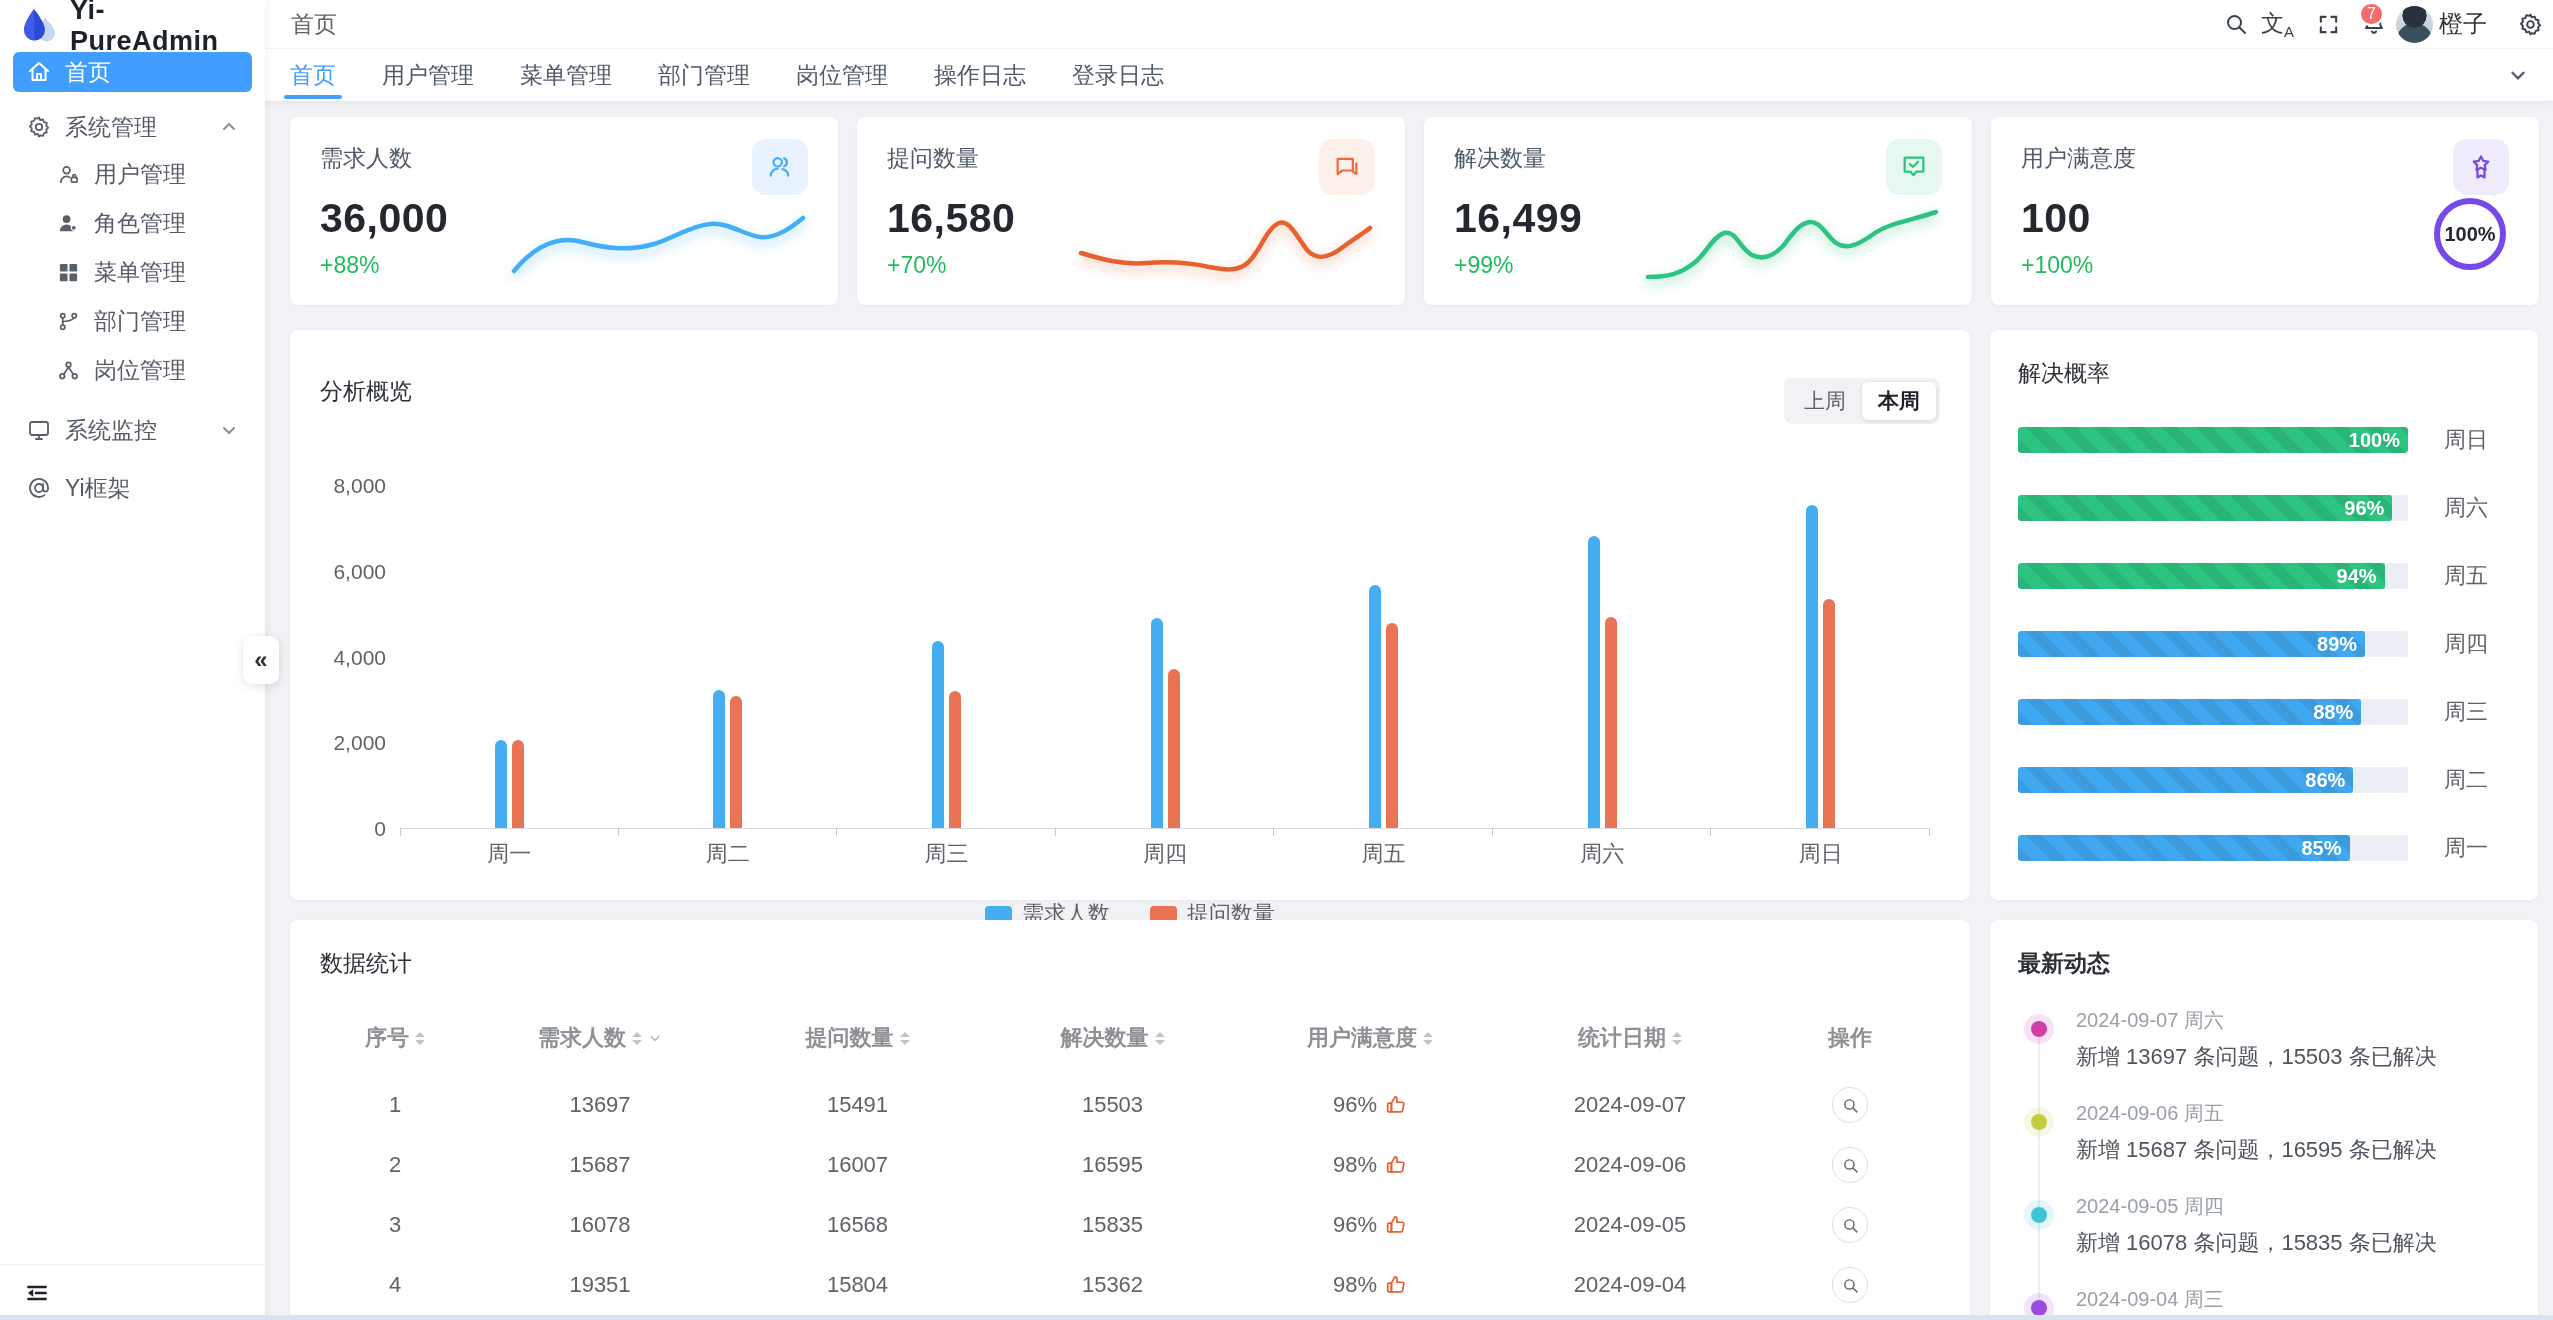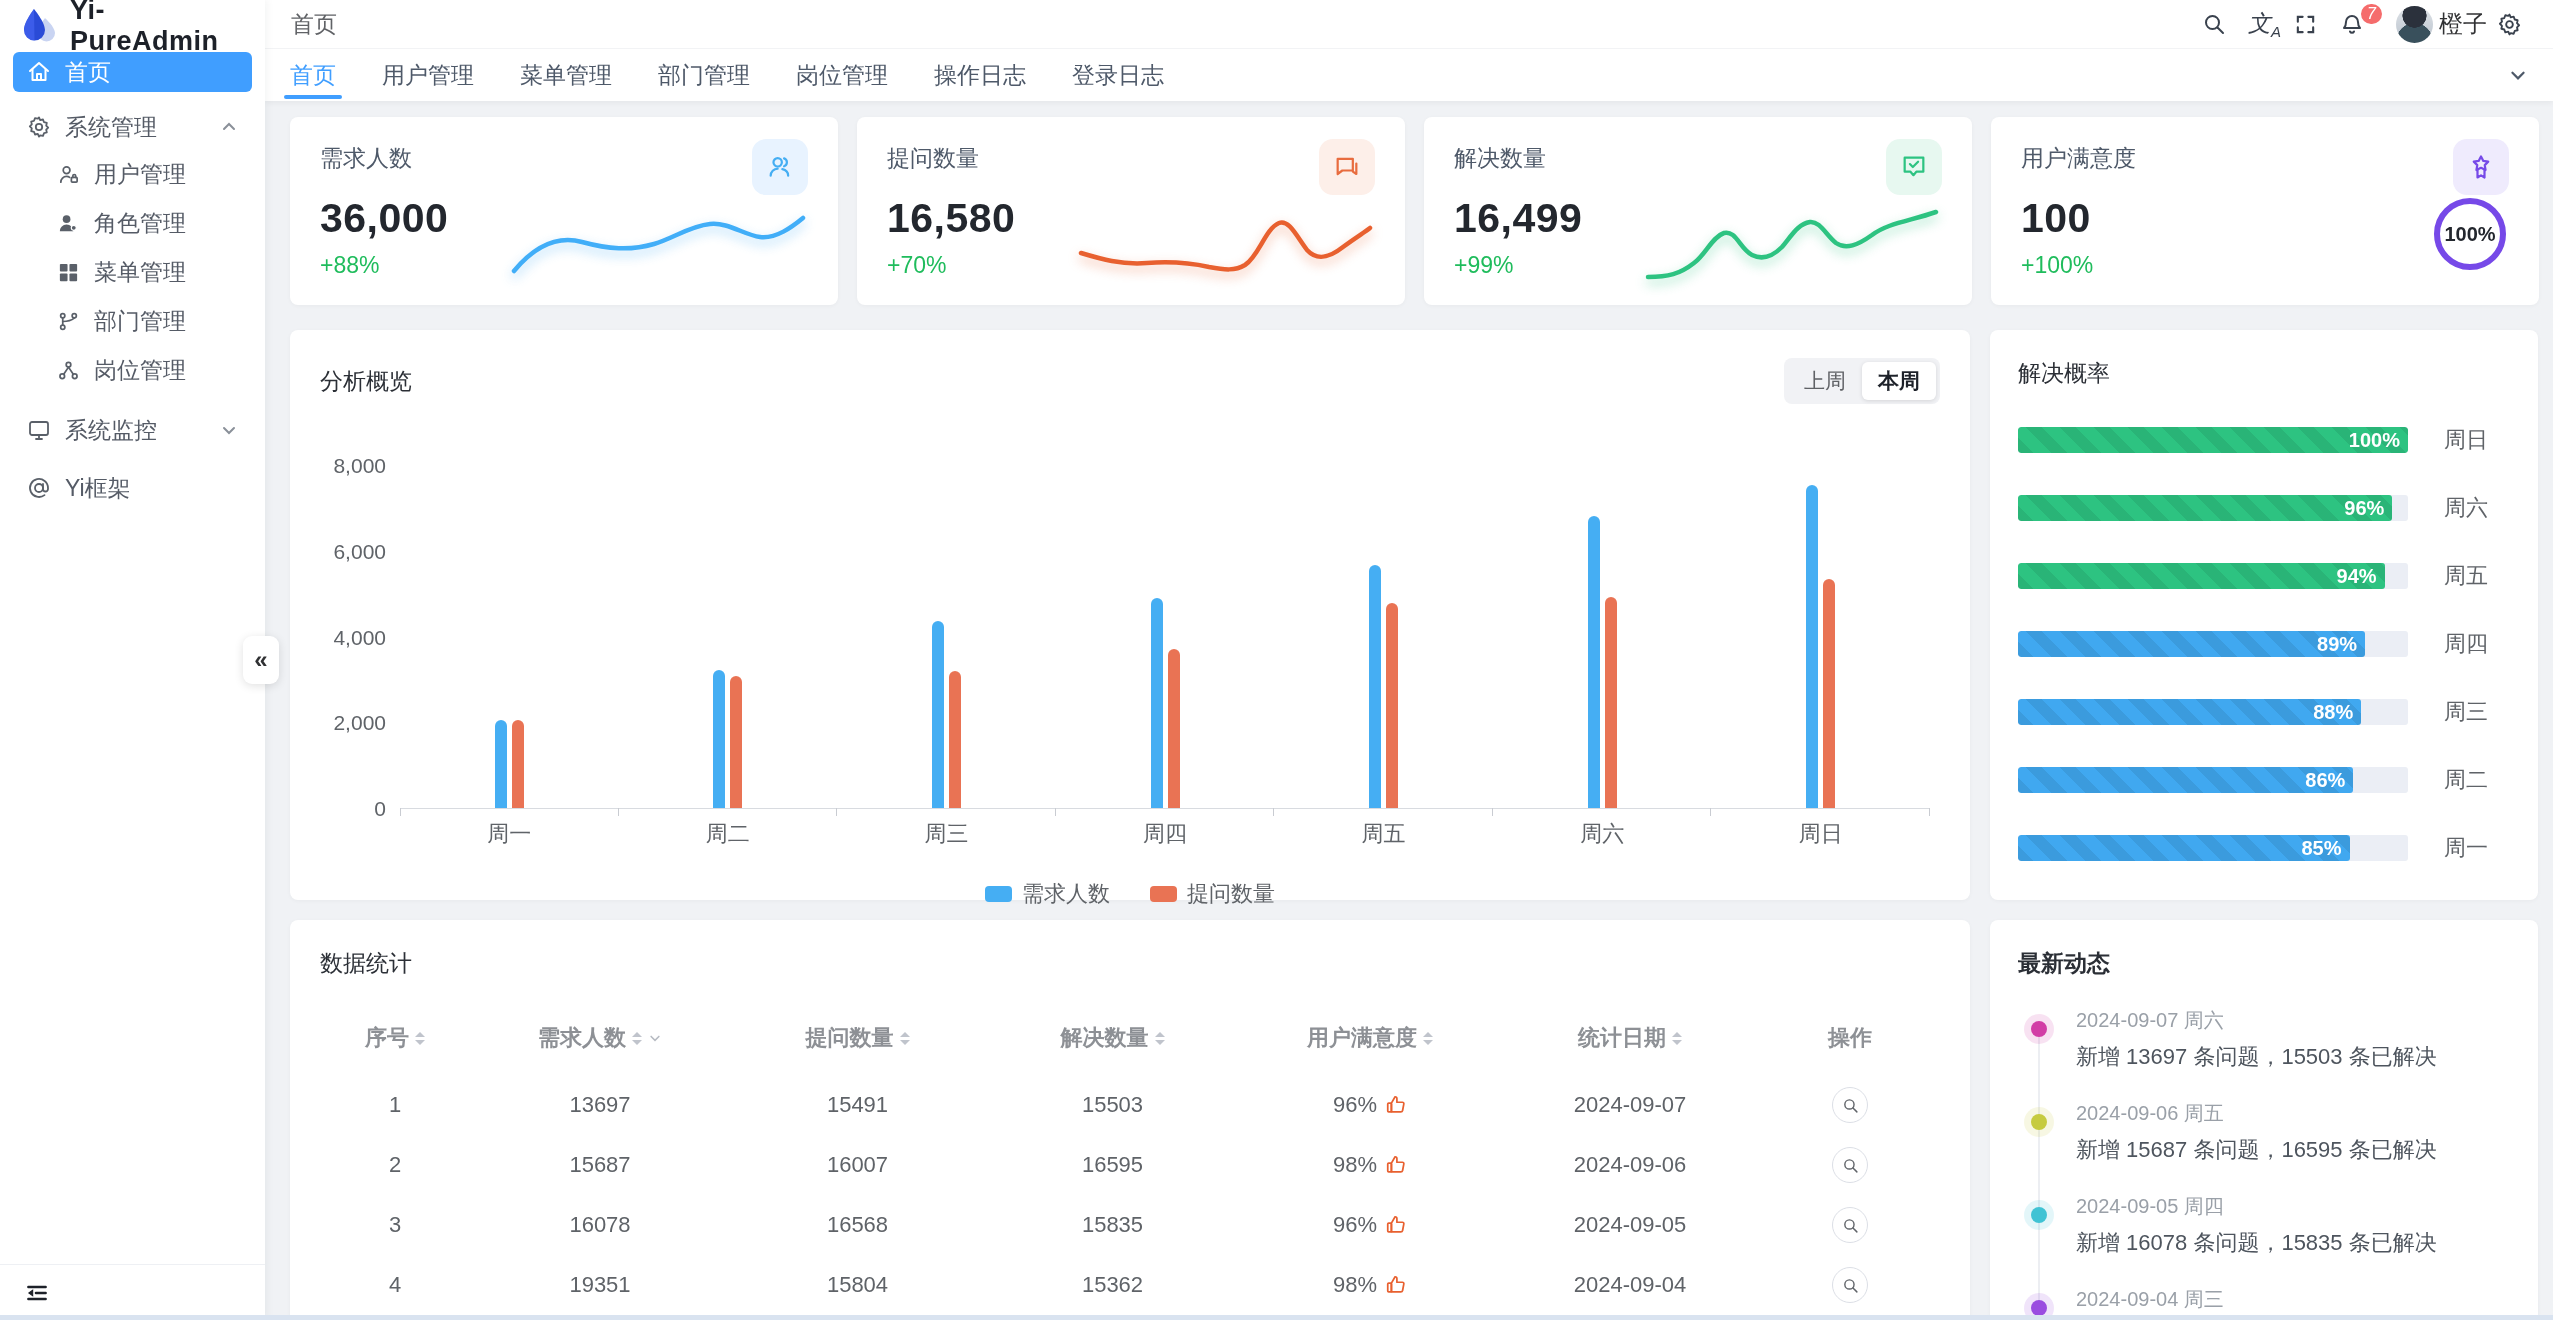--- a/index.html
+++ b/index.html
@@ -18,21 +18,21 @@
   .menu-item.child { height:49px; padding-left:44px; }
   .menu svg { flex:0 0 auto; }
   .sidebar-footer { height:56px; border-top:1px solid #eef0f4; display:flex; align-items:center; padding:0 20px; }
   .collapse-btn { width:34px; height:34px; display:flex; align-items:center; justify-content:center; cursor:pointer; }
   .fold-float { position:absolute; left:243px; top:636px; width:36px; height:48px; background:#fff; border-radius:9px; box-shadow:0 2px 10px rgba(0,0,0,.12); display:flex; align-items:center; justify-content:center; font-size:24px; font-weight:700; color:#303133; z-index:6; cursor:pointer; }
 
   
   .topbar { position:absolute; left:265px; top:0; right:0; height:49px; background:#fff; display:flex; align-items:center; padding:0 10px 0 26px; border-bottom:1px solid #f2f3f5; z-index:4; }
   .breadcrumb { font-size:23px; color:#606266; }
   .topbar .spacer { flex:1; }
-  .top-icon { width:46px; height:46px; display:flex; align-items:center; justify-content:flex-start; cursor:pointer; color:#39414d; position:relative;font-style:italic; }
+  .top-icon { width:46px; height:46px; display:flex; align-items:center; justify-content:flex-end; cursor:pointer; color:#39414d; position:relative; }
   .badge { position:absolute; top:1px; right:2px; min-width:24px; height:24px; border-radius:12px; background:#f56c6c; color:#fff; font-size:16px; display:flex; align-items:center; justify-content:center; padding:0 6px; border:2px solid #fff; }
   .avatar { width:37px; height:37px; border-radius:50%; margin:0 6px 0 10px;
     background:radial-gradient(circle at 50% 26%, #2b313c 0 36%, rgba(0,0,0,0) 37%),
                radial-gradient(circle at 50% 95%, #39505c 0 45%, rgba(0,0,0,0) 46%),
                linear-gradient(#dfe3e8,#b9c2cc); cursor:pointer; }
   .username { font-size:24px; color:#303133; margin-right:10px; cursor:pointer; }
   .translate-glyph { font-size:23px; color:#39414d; font-weight:500; }
   .translate-glyph sub { font-size:15px; }
 
   .tabbar { position:absolute; left:265px; top:49px; right:0; height:52px; background:#fff; display:flex; align-items:center; padding:0 25px; box-shadow:0 2px 6px rgba(0,0,0,.05); z-index:3; }
@@ -54,21 +54,21 @@
   .stat-nums { display:flex; flex-direction:column; gap:10px; }
   .stat-value { font-size:41px; font-weight:600; color:#23272e; letter-spacing:.5px; }
   .stat-delta { font-size:23px; color:#1fbc5c; }
   .spark { margin-bottom:4px; }
   .ring-wrap { position:relative; width:78px; height:78px; margin-bottom:6px; }
   .ring-wrap .ring-text { position:absolute; inset:0; display:flex; align-items:center; justify-content:center; font-size:20px; font-weight:700; color:#23272e; }
 
   
   .overview-card { left:290px; top:330px; width:1680px; height:570px; padding:28px 30px; }
   .overview-head { display:flex; justify-content:space-between; align-items:center; }
-  .seg { background:#f1f2f5; border-radius:8px; padding:4px; display:flex; }
+  .seg { background:#f1f2f5; border-radius:8px; padding:4px; display:flex;margin-top:20px; }
   .seg-item { font-size:21px; color:#606266; padding:5px 16px; border-radius:6px; cursor:pointer; }
   .seg-item.active { background:#fff; color:#1d2129; font-weight:700; box-shadow:0 1px 4px rgba(0,0,0,.12); }
   .plot-area { position:relative; margin:62px 10px 0 80px; height:343px; }
   .bars-row { display:flex; height:343px; align-items:flex-end; border-bottom:1px solid #d8dbe0; }
   .bar-group { flex:1; display:flex; justify-content:center; align-items:flex-end; gap:5px; position:relative; height:100%; }
   .bar-group::after { content:""; position:absolute; right:0; bottom:-8px; width:1px; height:8px; background:#c9ccd2; }
   .bar-group:first-child::before { content:""; position:absolute; left:0; bottom:-8px; width:1px; height:8px; background:#c9ccd2; }
   .bar { width:12px; border-radius:6px 6px 0 0; }
   .bar.blue { background:#45aef3; }
   .bar.orange { background:#e97354; }

